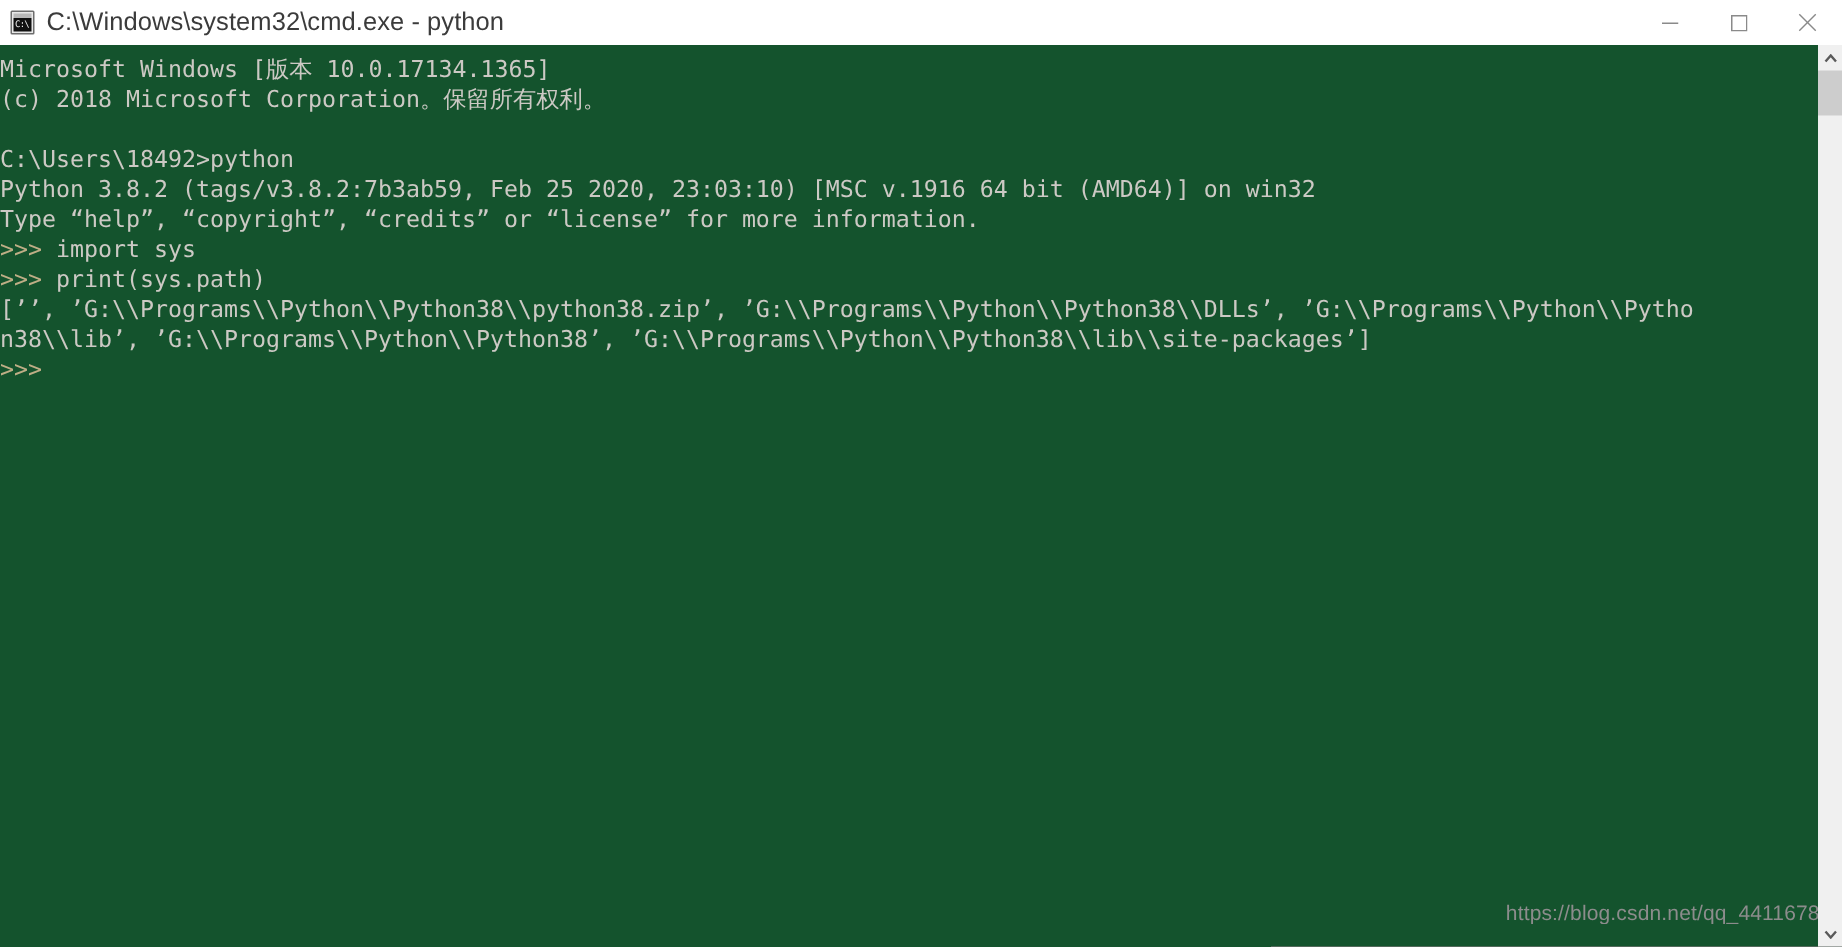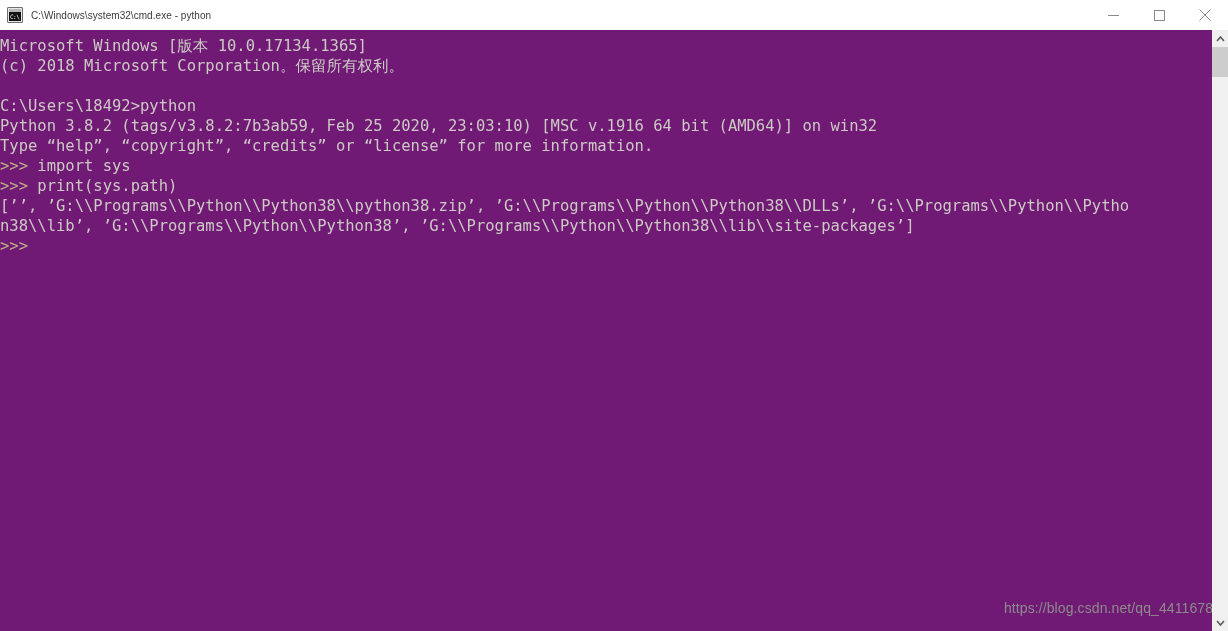--- a/index.html
+++ b/index.html
@@ -64,21 +64,21 @@
     font-family: "DejaVu Sans Mono", monospace;
     font-size: 6px;
     line-height: 9px;
     letter-spacing: -0.5px;
     text-align: left;
     padding-left: 1px;
     box-sizing: border-box;
     overflow: hidden;
   }
   .titlebar-title {
-    font-size: 10px;
+    font-size: 17px;
     color: #3b3b3b;
     white-space: nowrap;
     letter-spacing: 0.05px;
   }
   .titlebar-spacer { flex: 1 1 auto; }
 
   .win-controls {
     display: flex;
     height: 30px;
     flex: 0 0 auto;
@@ -95,21 +95,21 @@
   }
   .win-btn svg { display: block; }
 
   
   .console {
     position: absolute;
     left: 0;
     top: 30px;
     width: 1212px;
     height: 601px;
-    background: #701a75;
+    background: #14532d;
     overflow: hidden;
     padding: 0;
     box-sizing: border-box;
   }
   .console-lines {
     position: absolute;
     left: 0;
     top: 6px;
     width: 1300px;
     font-family: "DejaVu Sans Mono", "Liberation Mono", monospace;

